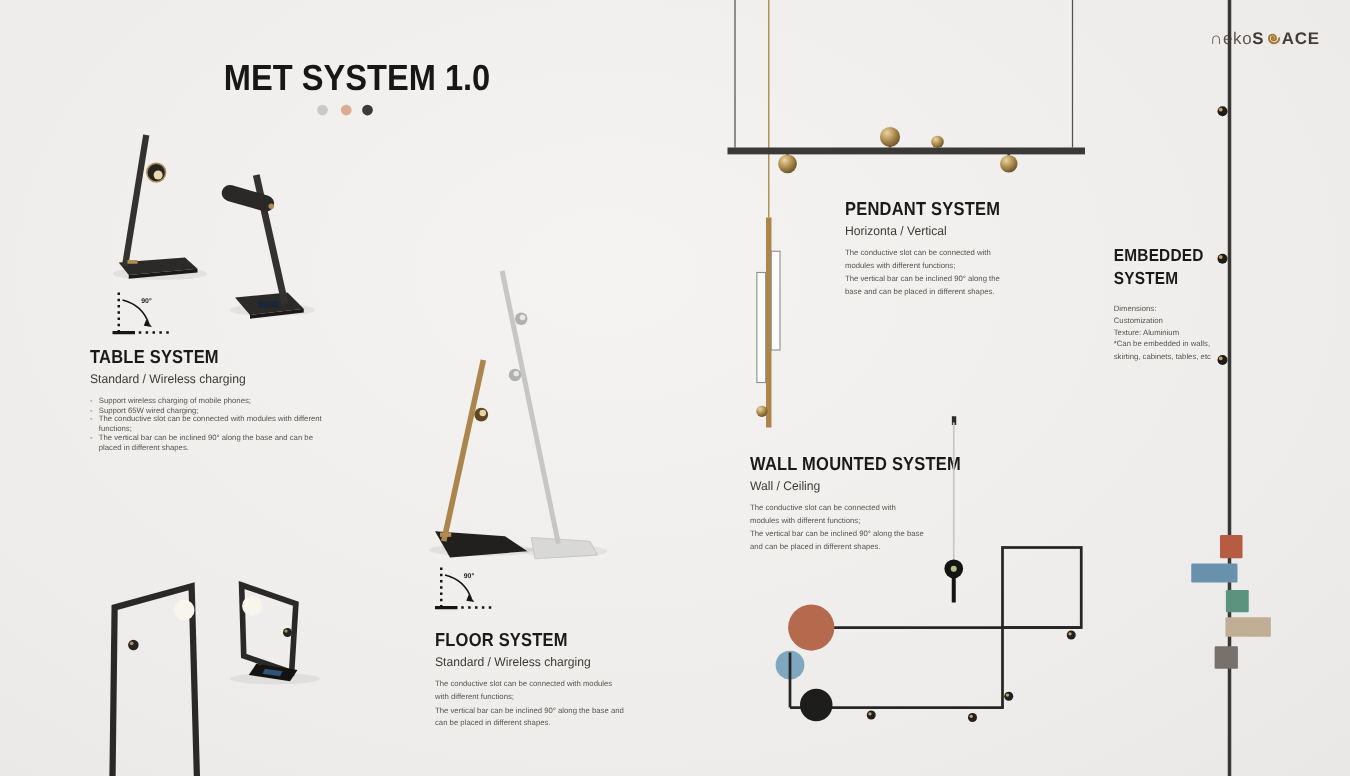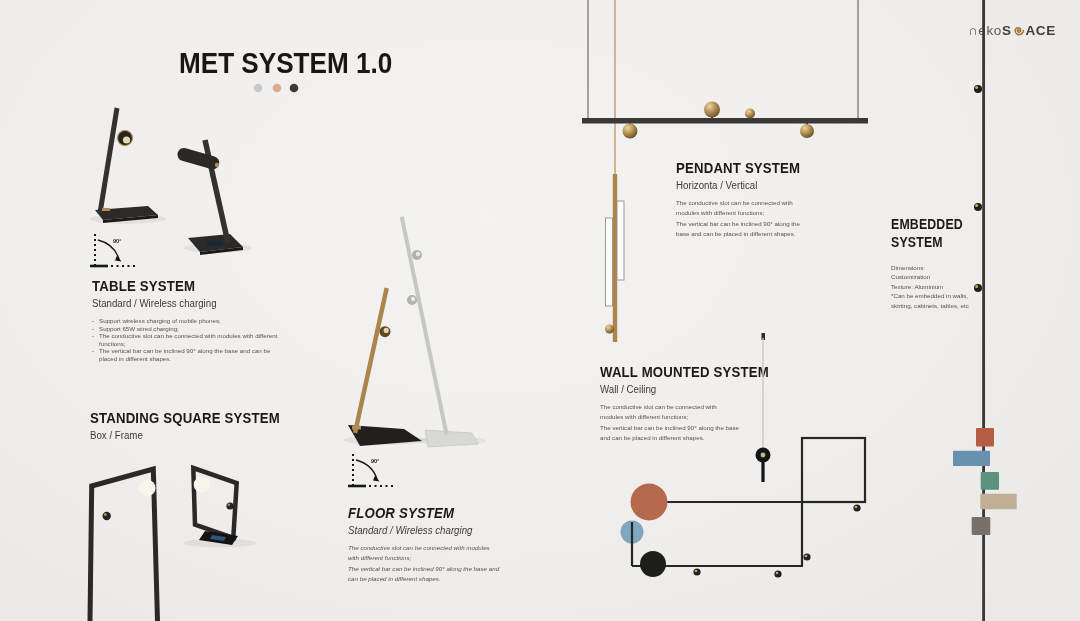--- a/index.html
+++ b/index.html
@@ -99,35 +99,31 @@
     </g>
   </svg>
 
   <div class="abs rot-icon" style="left:86px;top:231px;">
     <svg width="54" height="44">
         <use href="#rot90"></use>
       </svg>
     <span class="lbl">90°</span>
   </div>
 
-  <div class="abs" style="left:92px;top:277px;">
+  <div class="abs" style="left:72px;top:277px;">
     <div class="h2">TABLE SYSTEM</div>
     <div class="sub">Standard / Wireless charging</div>
     <div class="bullets body-text">
       <div class="bullet">Support wireless charging of mobile phones;</div>
       <div class="bullet">Support 65W wired charging;</div>
       <div class="bullet">The conductive slot can be connected with modules with different functions;</div>
       <div class="bullet">The vertical bar can be inclined 90° along the base and can be placed in different shapes.</div>
     </div>
   </div>
 
-  <div class="abs" style="left:90px;top:409px;">
-    <div class="h2">STANDING SQUARE SYSTEM</div>
-    <div class="sub">Box / Frame</div>
-  </div>
 
   <svg class="abs" style="left:60px;top:448px;" width="240" height="173">
     <g>
       <polyline points="30,173 31.7,38 93.3,21 97.5,173" fill="none" stroke="#2b2927" stroke-width="5"></polyline>
       <circle cx="87.3" cy="40" r="8.3" fill="#f8f5ec"></circle>
       <circle cx="46.7" cy="68" r="4.2" fill="#262422"></circle>
       <circle cx="45.3" cy="66.6" r="1.5" fill="#b08d53"></circle>
     </g>
     <g>
       <ellipse cx="160" cy="95" rx="36" ry="4.5" fill="rgba(0,0,0,0.06)"></ellipse>
@@ -160,21 +156,21 @@
     </g>
   </svg>
 
   <div class="abs rot-icon" style="left:344px;top:451px;">
     <svg width="54" height="44">
         <use href="#rot90"></use>
       </svg>
     <span class="lbl">90°</span>
   </div>
 
-  <div class="abs" style="left:348px;top:504px;font-style:italic;">
+  <div class="abs" style="left:348px;top:504px;">
     <div class="h2">FLOOR SYSTEM</div>
     <div class="sub">Standard / Wireless charging</div>
     <div class="desc body-text">
       <div class="bl">The conductive slot can be connected with modules</div>
       <div class="bl">with different functions;</div>
       <div class="bl">The vertical bar can be inclined 90° along the base and</div>
       <div class="bl">can be placed in different shapes.</div>
     </div>
   </div>
 
@@ -245,21 +241,21 @@
         <circle cx="100" cy="241" r="1.3" fill="#caa55e"></circle>
       <circle cx="182" cy="244" r="3.6" fill="#22201e"></circle>
         <circle cx="181" cy="243" r="1.3" fill="#caa55e"></circle>
       <circle cx="211" cy="227" r="3.6" fill="#22201e"></circle>
         <circle cx="210" cy="226" r="1.3" fill="#caa55e"></circle>
       <circle cx="261" cy="178" r="3.6" fill="#22201e"></circle>
         <circle cx="260" cy="177" r="1.3" fill="#caa55e"></circle>
     </g>
   </svg>
 
-  <div class="abs" style="left:891px;top:216px;">
+  <div class="abs" style="left:891px;top:196px;">
     <div class="h2 small">EMBEDDED</div>
     <div class="h2 small">SYSTEM</div>
     <div class="details body-text">
       <div class="dl">Dimensions:</div>
       <div class="dl">Customization</div>
       <div class="dl">Texture: Aluminium</div>
       <div class="dl">*Can be embedded in walls,</div>
       <div class="dl">skirting, cabinets, tables, etc</div>
     </div>
   </div>

